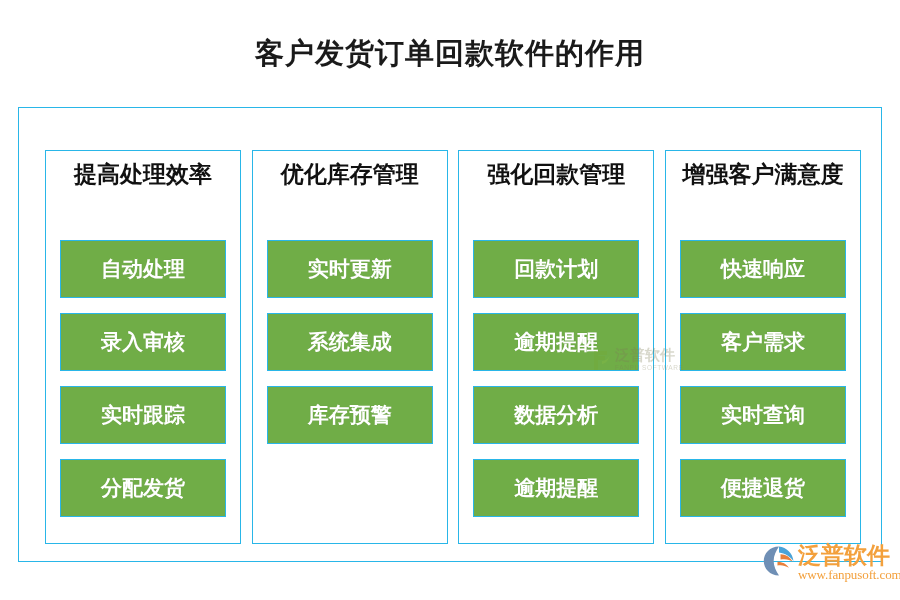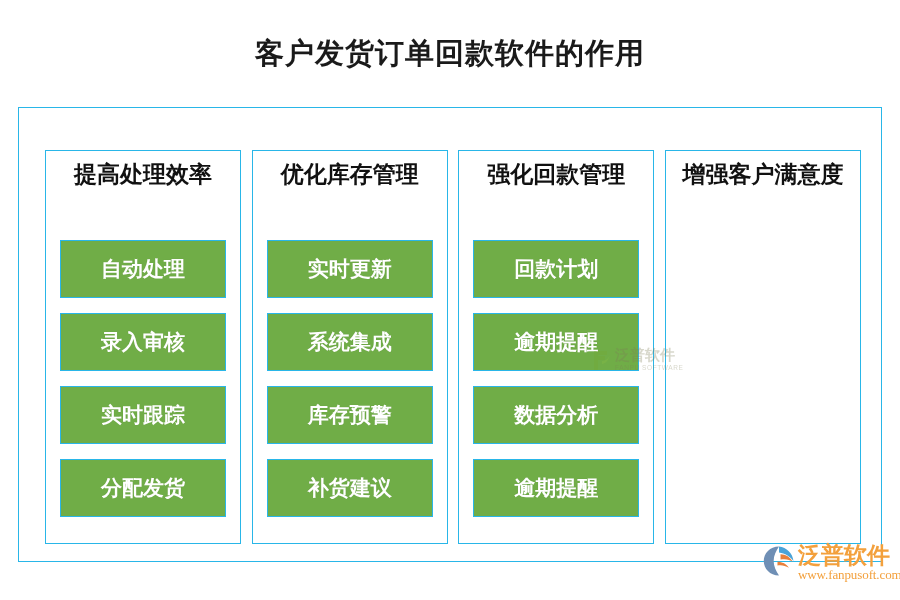--- a/index.html
+++ b/index.html
@@ -206,36 +206,41 @@
         <div class="item">分配发货</div>
       </div>
     </div>
 
     <div class="column">
       <div class="column-header">优化库存管理</div>
       <div class="items">
         <div class="item">实时更新</div>
         <div class="item">系统集成</div>
         <div class="item">库存预警</div>
-        <div class="item">补货建议</div>
       </div>
     </div>
 
     <div class="column">
       <div class="column-header">强化回款管理</div>
       <div class="items">
         <div class="item">回款计划</div>
         <div class="item">逾期提醒</div>
         <div class="item">数据分析</div>
         <div class="item">逾期提醒</div>
       </div>
     </div>
 
     <div class="column">
       <div class="column-header">增强客户满意度</div>
+      <div class="items">
+        <div class="item">快速响应</div>
+        <div class="item">客户需求</div>
+        <div class="item">实时查询</div>
+        <div class="item">便捷退货</div>
+      </div>
     </div>
 
   </div>
 
   <div class="watermark">
     <svg class="wm-mark" viewBox="0 0 40 48">
       <path d="M4 6 L4 44 L12 44 L12 24 L26 24 L26 16 L12 16 L12 14 L30 14 L30 6 Z" fill="#76a832"></path>
       <path d="M20 26 C28 26 34 20 36 12 C34 22 30 30 20 32 Z" fill="#8cbf45"></path>
     </svg>
     <div class="wm-text">

